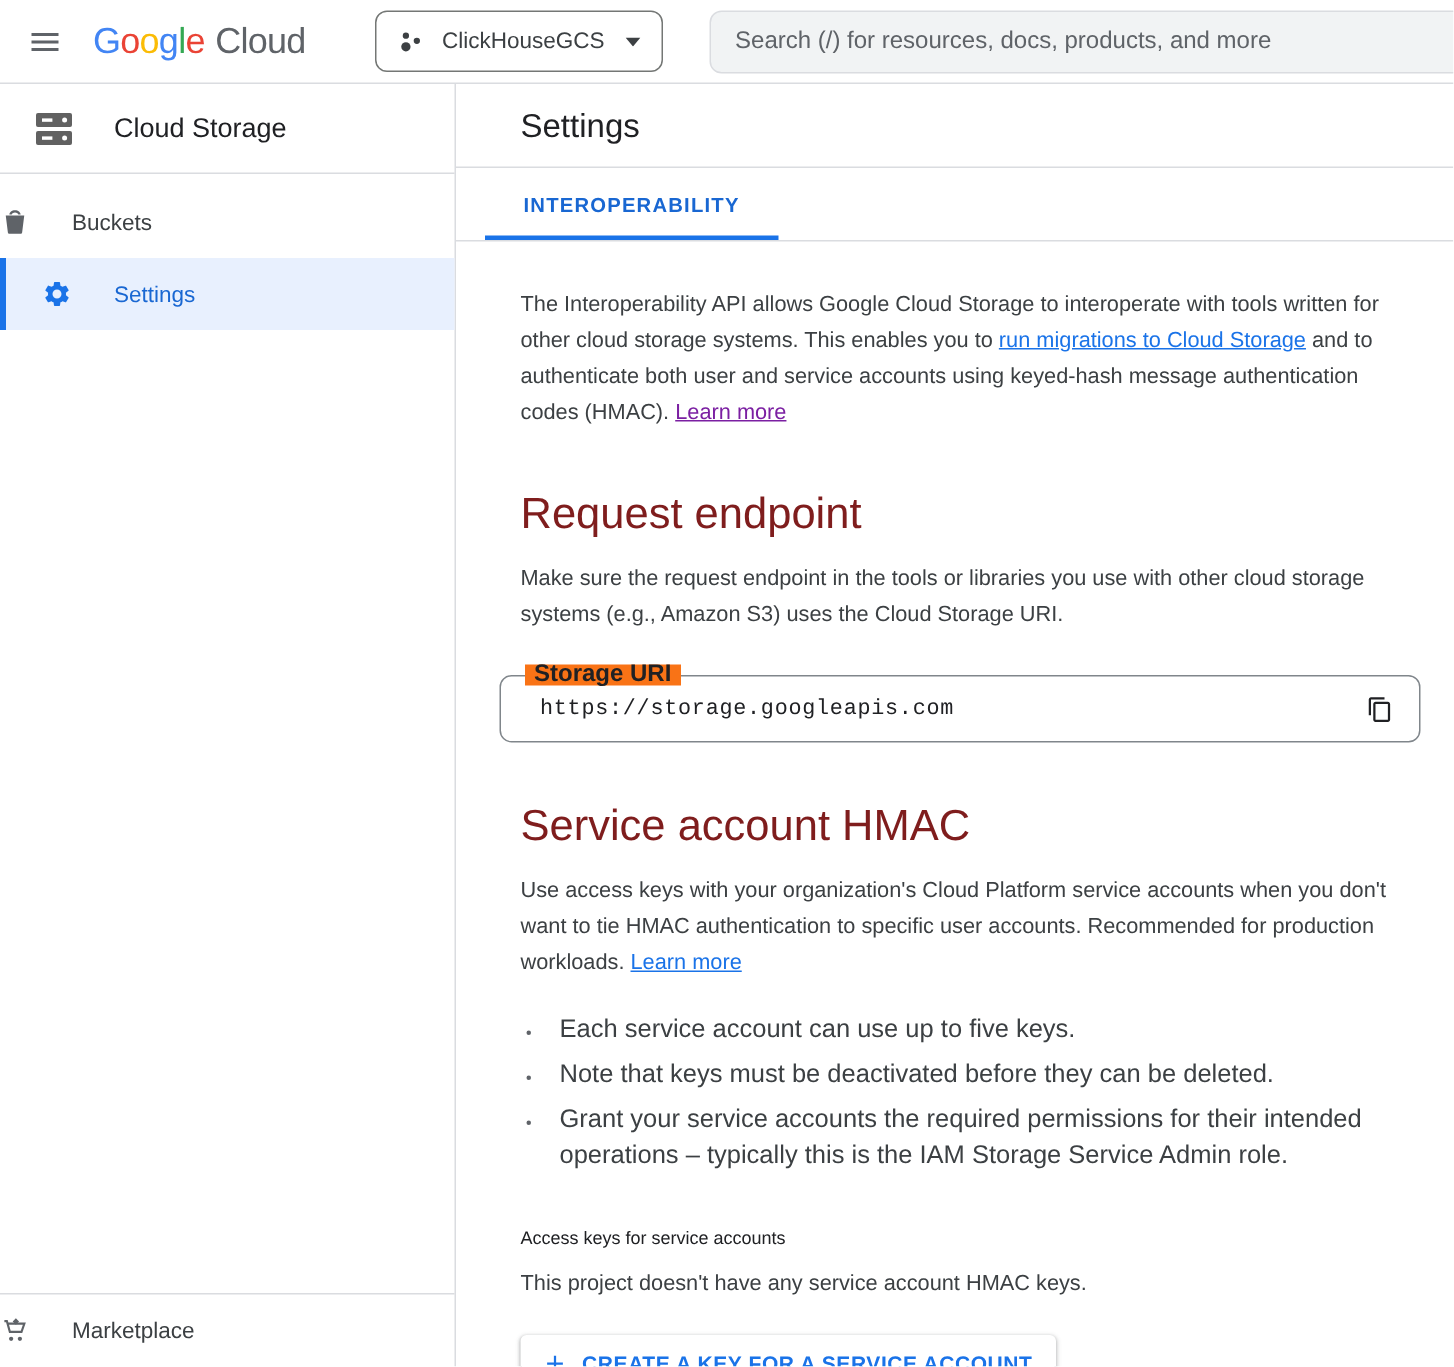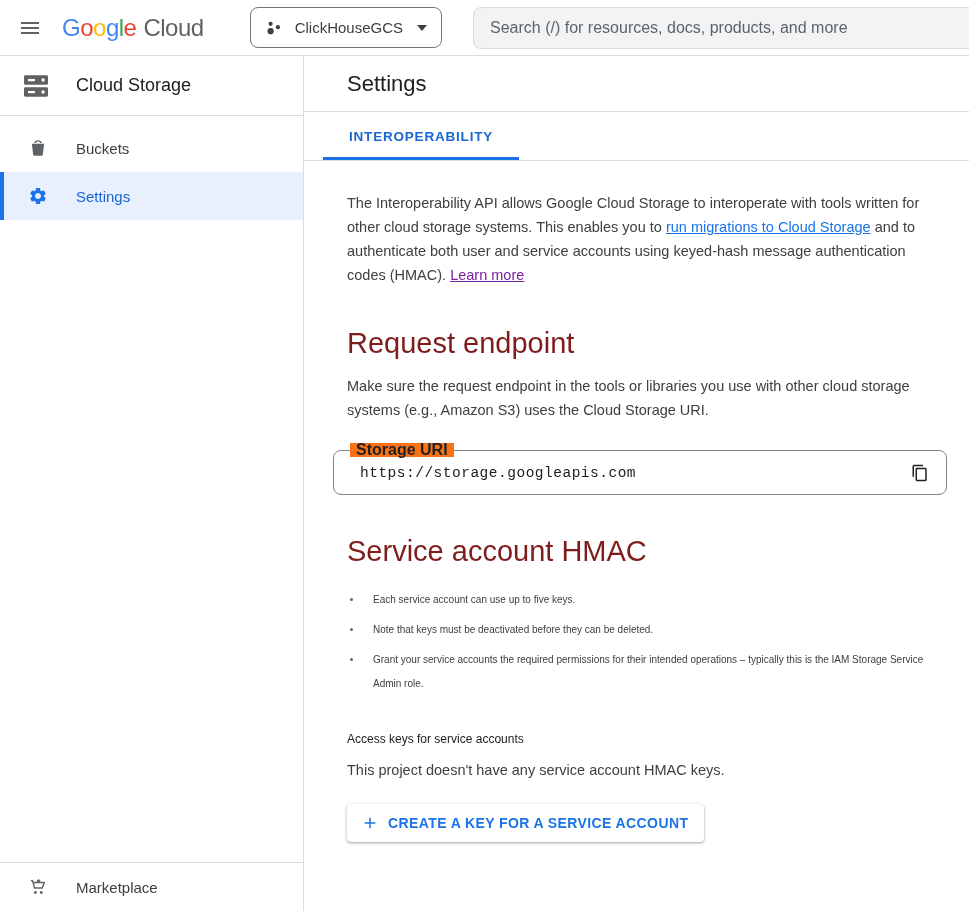--- a/index.html
+++ b/index.html
@@ -20,21 +20,21 @@
 
   
   .shell { display:flex; height:855px; }
   .sidebar { width:304px; border-right:1px solid #dadce0; display:flex; flex-direction:column; background:#fff; flex-shrink:0; }
   .main { flex:1; overflow:hidden; }
 
   
   .side-header { height:60px; display:flex; align-items:center; padding-left:20px; border-bottom:1px solid #dadce0; }
   .side-header .title { margin-left:24px; font-size:18px; color:#202124; }
   .nav { margin-top:8px; }
-  .nav-item { height:48px; display:flex; align-items:center; padding-left:28px; cursor:pointer; }
+  .nav-item { height:48px; display:flex; align-items:center; cursor:pointer; }
   .nav-item .label { margin-left:28px; font-size:15px; color:#3c4043; }
   .nav-item.selected { background:#e8f0fe; border-left:4px solid #1a73e8; padding-left:24px; }
   .nav-item.selected .label { color:#1967d2; }
   .badge { margin-left:12px; background:#1a73e8; color:#fff; font-size:12px; font-weight:500; padding:3px 8px 4px; border-radius:4px; letter-spacing:.3px; }
   .side-spacer { flex:1; }
   .side-footer { border-top:1px solid #dadce0; }
 
   
   .title-row { height:56px; display:flex; align-items:center; padding-left:43px; border-bottom:1px solid #dadce0; }
   .page-title { font-size:22px; color:#202124; font-weight:400; }
@@ -48,21 +48,21 @@
   a.lnk-visited { color:#7b1fa2; text-decoration:underline; cursor:pointer; }
   h2.sec { font-size:29px; font-weight:400; color:#7f1d1d; margin:40px 0 14px; }
   h3.subsec { font-size:12px; font-weight:400; color:#202124; margin:36px 0 12px; }
 
   .uri-field { position:relative; margin:28px 0 6px -14px; width:614px; height:45px; border:1px solid #80868b; border-radius:8px; display:flex; align-items:center; background:#fff; }
   .uri-field .flabel { position:absolute; top:-8px; left:16px; background:#f97316; padding:0 6px; font-size:16px; font-weight:700; color:#202124; line-height:14px; }
   .uri-field .fvalue { margin-left:26px; font-family:"Liberation Mono","DejaVu Sans Mono",monospace; font-size:14.5px; color:#202124; letter-spacing:.5px; flex:1; }
   .copy-btn { border:none; background:none; cursor:pointer; width:40px; height:40px; display:flex; align-items:center; justify-content:center; margin-right:6px; }
 
   ul.rules { margin:20px 0 0 16px; }
-  ul.rules li { font-size:10px; line-height:24px; color:#3c4043; margin-bottom:6px; padding-left:10px; max-width:575px; }
+  ul.rules li { font-size:17px; line-height:24px; color:#3c4043; margin-bottom:6px; padding-left:10px; max-width:575px; }
   ul.rules li::marker { color:#5f6368; font-size:10px; }
 
   .empty-text { font-size:14.5px; color:#5f6368; margin-top:10px; }
   .create-btn { margin-top:22px; display:inline-flex; align-items:center; height:38px; padding:0 16px 0 14px; background:#fff; border:none; border-radius:4px; cursor:pointer;
     box-shadow:0 1px 2px 0 rgba(60,64,67,.30), 0 1px 3px 1px rgba(60,64,67,.15); }
   .create-btn .btxt { color:#1a73e8; font-size:14px; font-weight:700; letter-spacing:.4px; margin-left:9px; }
   svg { display:block; }
 </style>
 </head>
 <body>
@@ -175,20 +175,23 @@
         <span class="flabel">Storage URI</span>
         <span class="fvalue">https://storage.googleapis.com</span>
         <button class="copy-btn">
           <svg width="18" height="18" viewBox="0 0 24 24">
             <path fill="#202124" d="M16 1H4c-1.1 0-2 .9-2 2v14h2V3h12V1zm3 4H8c-1.1 0-2 .9-2 2v14c0 1.1.9 2 2 2h11c1.1 0 2-.9 2-2V7c0-1.1-.9-2-2-2zm0 16H8V7h11v14z"></path>
           </svg>
         </button>
       </div>
 
       <h2 class="sec">Service account HMAC</h2>
+      <p>
+        <span>Use access keys with your organization's Cloud Platform service accounts when you don't want to tie HMAC authentication to specific user accounts. Recommended for production workloads. </span><a class="lnk">Learn more</a>
+      </p>
 
       <ul class="rules">
         <li>Each service account can use up to five keys.</li>
         <li>Note that keys must be deactivated before they can be deleted.</li>
         <li>Grant your service accounts the required permissions for their intended operations – typically this is the IAM Storage Service Admin role.</li>
       </ul>
 
       <h3 class="subsec">Access keys for service accounts</h3>
       <p class="empty-text">This project doesn't have any service account HMAC keys.</p>
 

